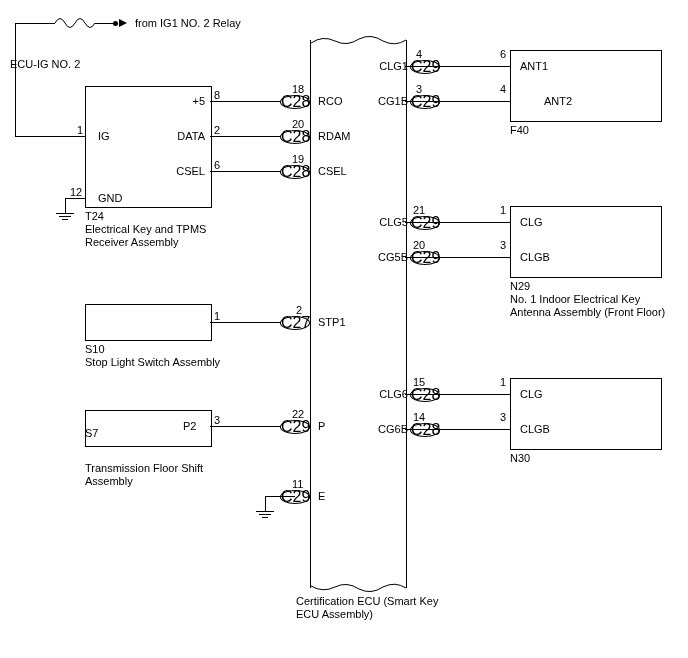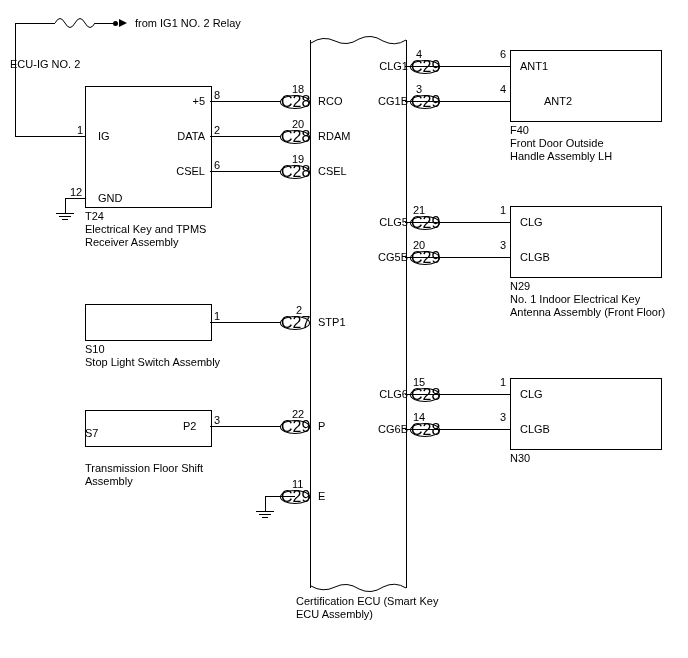--- a/index.html
+++ b/index.html
@@ -232,22 +232,20 @@
   <div class="conn-oval" style="left:410px; top:423px;">C28</div>
   <div class="wire-h" style="left:405px; top:394px; width:105px;"></div>
   <div class="wire-h" style="left:405px; top:429px; width:105px;"></div>
 
   <div class="box" style="left:510px; top:50px; width:150px; height:70px;"></div>
   <div class="pin-label" style="left:500px; top:48px;">6</div>
   <div class="pin-label" style="left:520px; top:60px;">ANT1</div>
   <div class="pin-label" style="left:500px; top:83px;">4</div>
   <div class="pin-label" style="left:544px; top:95px;">ANT2</div>
   <div class="label" style="left:510px; top:124px;">F40</div>
-  <div class="label" style="left:510px; top:137px;">Front Door Outside
-Handle Assembly LH</div>
 
   <div class="box" style="left:510px; top:206px; width:150px; height:70px;"></div>
   <div class="pin-label" style="left:500px; top:204px;">1</div>
   <div class="pin-label" style="left:520px; top:216px;">CLG</div>
   <div class="pin-label" style="left:500px; top:239px;">3</div>
   <div class="pin-label" style="left:520px; top:251px;">CLGB</div>
   <div class="label" style="left:510px; top:280px;">N29</div>
   <div class="label" style="left:510px; top:293px;">No. 1 Indoor Electrical Key
 Antenna Assembly (Front Floor)</div>
 

